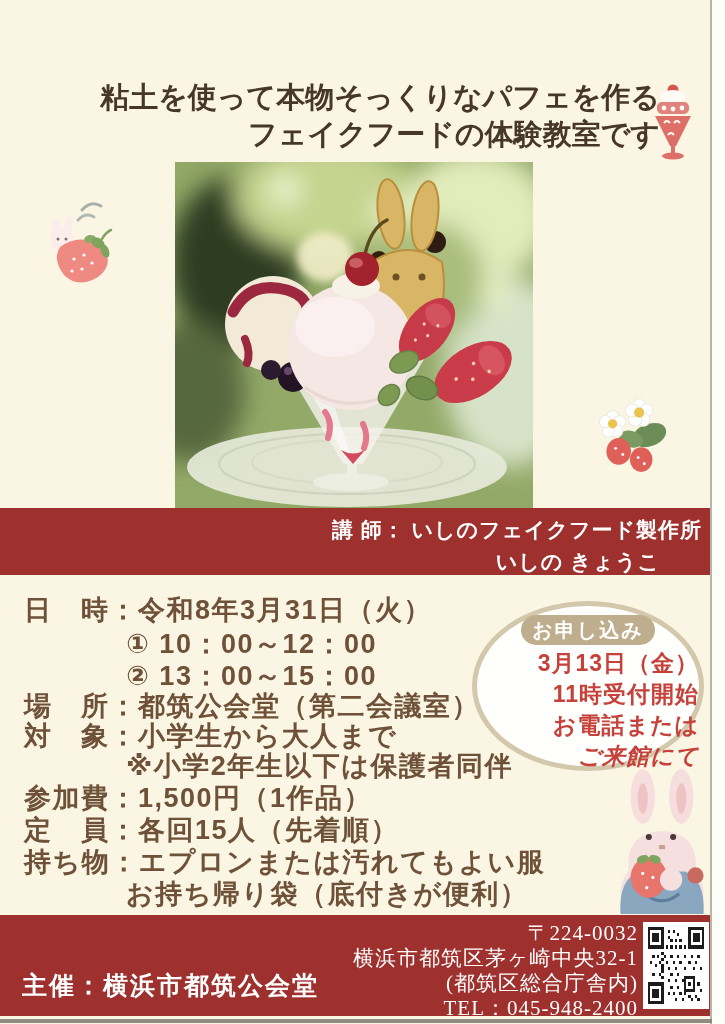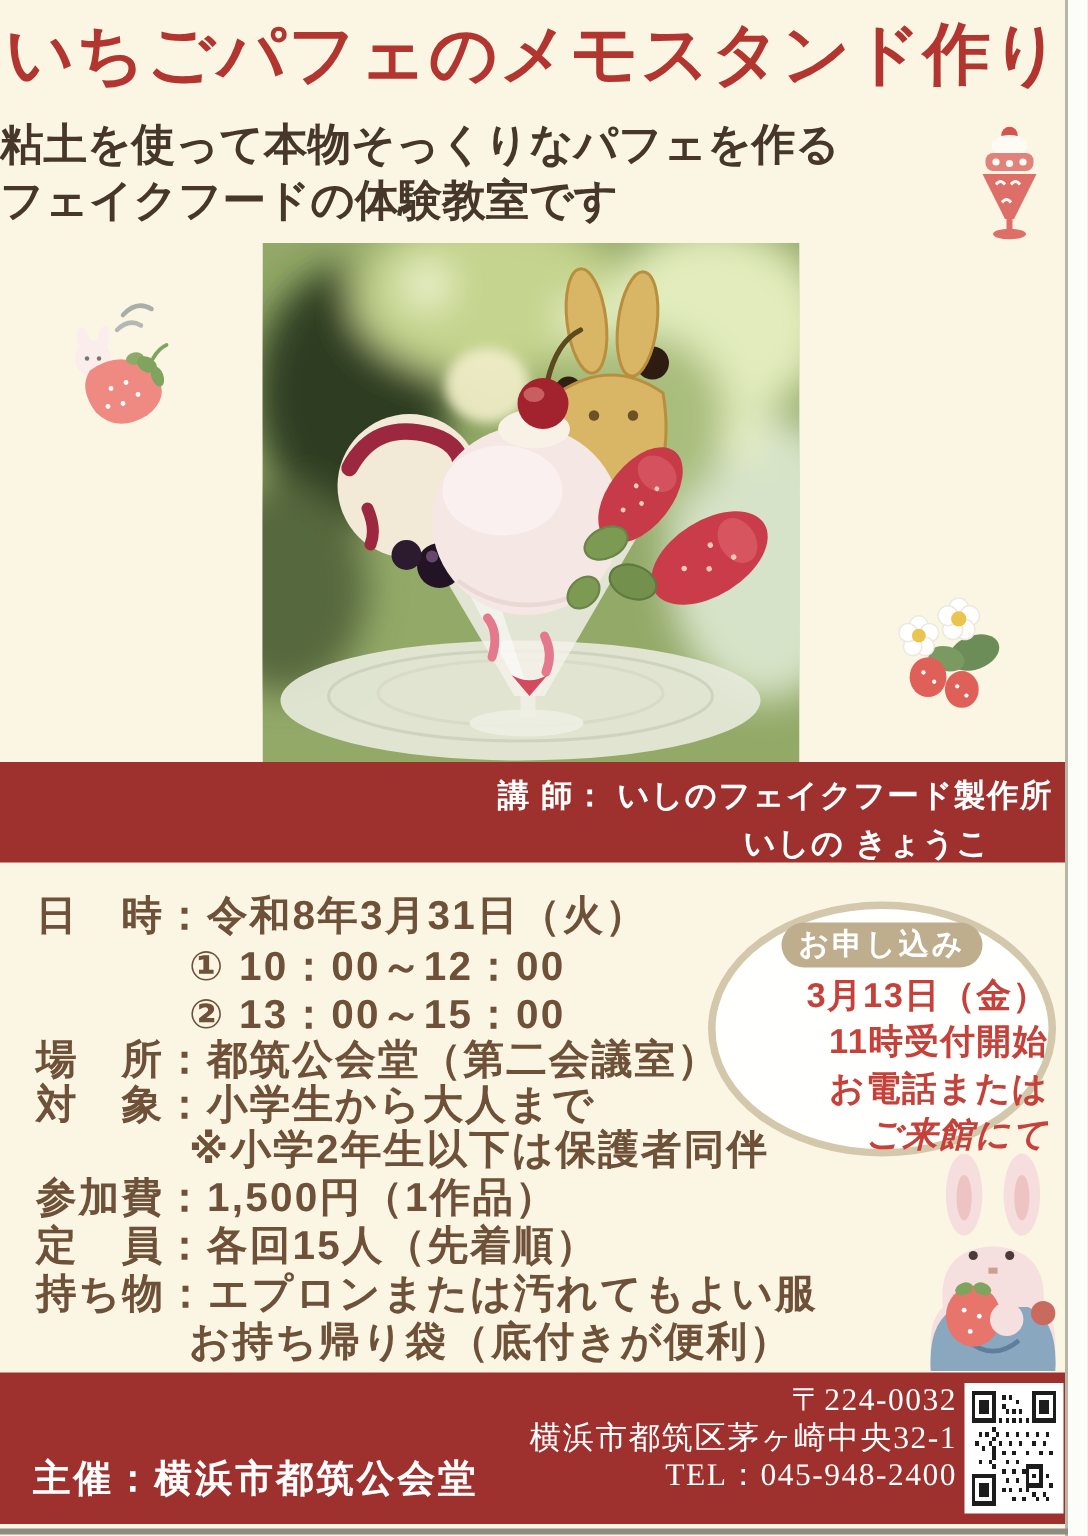--- a/index.html
+++ b/index.html
@@ -1,21 +1,21 @@
 <!DOCTYPE html>
 <html><head>
 <meta charset="utf-8">
 <style>
   html,body{margin:0;padding:0;background:#e9e7de;}
   .flyer{position:relative;width:725px;height:1024px;background:#faf6e3;overflow:hidden;
          font-family:"Liberation Sans","DejaVu Sans",sans-serif;}
   
   .title{position:absolute;top:6px;left:0;width:712px;text-align:center;
          font-size:45px;font-weight:bold;color:#b2352f;letter-spacing:1px;white-space:nowrap;}
-  .subtitle{position:absolute;top:79px;left:0;width:660px;text-align:left;
+  .subtitle{position:absolute;top:79px;left:0;width:660px;text-align:right;
             font-size:29px;font-weight:bold;color:#46372a;line-height:37px;}
   
   .deco{position:absolute;}
   .deco-pf{left:651px;top:83px;width:44px;height:80px;}
   .deco-sb{left:26px;top:194px;width:106px;height:100px;}
   .deco-fl{left:588px;top:394px;width:88px;height:78px;}
   .deco-bn{left:604px;top:764px;width:116px;height:152px;z-index:5;}
   
   .photo{position:absolute;left:175px;top:162px;width:358px;height:347px;}
   
@@ -48,21 +48,20 @@
   
   .scan-edge{position:absolute;top:0;right:0;width:13px;height:1024px;background:#fcfcf8;
              border-left:2px solid #b8b4a6;z-index:40;}
   .scan-bottom{position:absolute;left:0;bottom:1px;width:712px;height:4px;background:#8f8c82;z-index:41;}
 </style>
 </head>
 <body>
 
 <div class="flyer">
 
-  <div class="title">いちごパフェのメモスタンド作り</div>
 
   <div class="subtitle">
     <div>粘土を使って本物そっくりなパフェを作る</div>
     <div>フェイクフードの体験教室です</div>
   </div>
 
   <svg class="deco deco-pf" viewBox="0 0 42 80">
     <circle cx="21" cy="7" r="5.5" fill="#d4564f"></circle>
     <ellipse cx="21" cy="14" rx="12" ry="7" fill="#fdfbf4"></ellipse>
     <rect x="5" y="19" width="32" height="12" rx="5" fill="#e0837d"></rect>
@@ -251,20 +250,21 @@
       <circle cx="48" cy="112" r="1.6" fill="#fff"></circle>
     <circle cx="42" cy="122" r="1.6" fill="#fff"></circle>
     <circle cx="66" cy="114" r="11" fill="#f6dfdf"></circle>
   </svg>
 
   <div class="band footer">
     <div class="organizer">主催：横浜市都筑公会堂</div>
     <div class="address">
       <div>〒224-0032</div>
       <div>横浜市都筑区茅ヶ崎中央32-1</div>
+      <div>(都筑区総合庁舎内)</div>
       <div>TEL：045-948-2400</div>
     </div>
     <div class="qr">
       <svg viewBox="0 0 25 25" preserveAspectRatio="none">
         <rect width="25" height="25" fill="#fff"></rect>
         <g fill="#1c1c1c">
           <rect x="0" y="0" width="7" height="7"></rect>
             <rect x="18" y="0" width="7" height="7"></rect>
             <rect x="0" y="18" width="7" height="7"></rect>
         </g>

